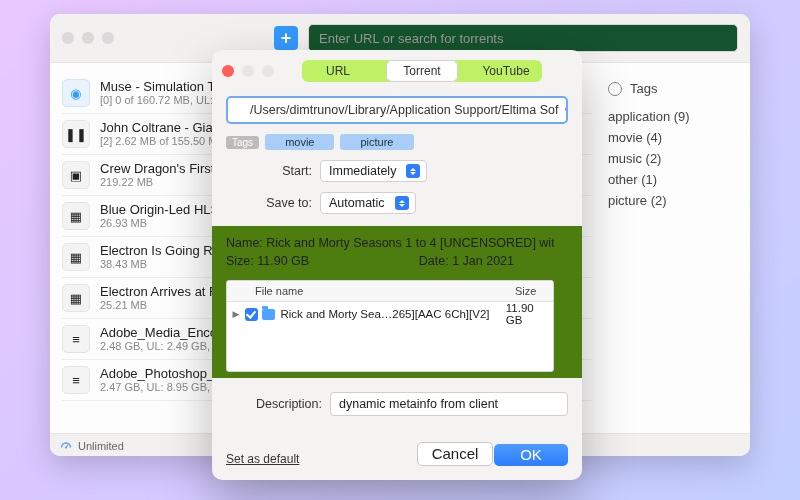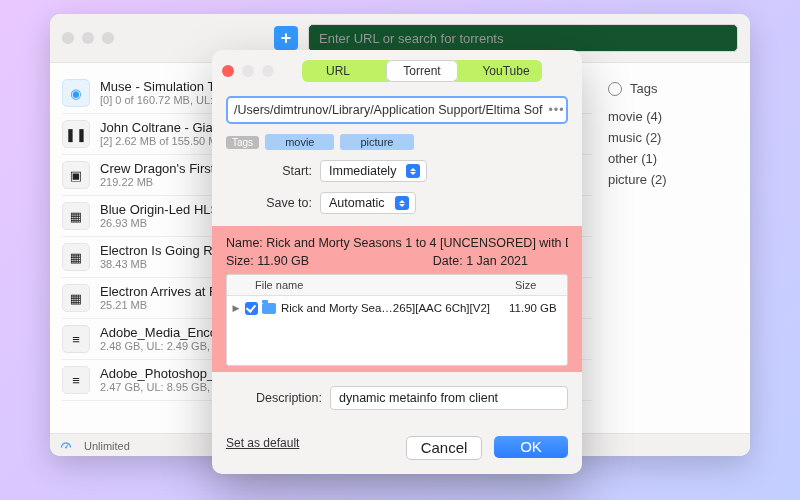--- a/index.html
+++ b/index.html
@@ -46,21 +46,21 @@
   .dl-icon.play { background: #2d9bff1a; color: #2d9bff; border-color: #cfe6ff; }
   .dl-texts { display: flex; flex-direction: column; line-height: 1.2; overflow: hidden; }
   .dl-title { color: #222; white-space: nowrap; }
   .dl-sub { color: #888; font-size: 11px; white-space: nowrap; }
   .side { flex: 1; padding: 18px 16px; font-size: 13px; }
   .side-h { display: flex; align-items: center; gap: 8px; color: #444; margin-bottom: 10px; }
   .radio-dot { width: 12px; height: 12px; border: 1.5px solid #888; border-radius: 50%; display: inline-block; }
   .tag-row { color: #444; padding: 3px 0; }
   .statusbar {
     height: 24px; background: #f2f1f0; border-top: 1px solid #e4e4e4;
-    display: flex; align-items: center; gap: 12px; padding: 0 10px;
+    display: flex; align-items: center; gap: 6px; padding: 0 10px;
     font-size: 11px; color: #666;
   }
   .gauge-icon { width: 12px; height: 12px; display: inline-block; position: relative; }
   .gauge-icon svg { display: block; }
 
   
   .dialog {
     position: absolute; left: 212px; top: 50px; width: 370px;
     background: #f4f3f2; border-radius: 10px;
     box-shadow: 0 20px 50px rgba(0,0,0,0.28);
@@ -77,21 +77,21 @@
     height: 22px;
     gap: 12px;
   }
   .seg div {
     width: 72px; text-align: center; line-height: 22px; font-size: 12px; color: #333;
   }
   .seg .active { background: #ffffff; border-radius: 6px; box-shadow: 0 0 0 1px #d0d0d0 inset; }
   .dlg-body { padding: 4px 14px 12px 14px; }
   .path-box {
     background: #fff; border: 2px solid #6ea8ff; border-radius: 5px;
-    height: 24px; display: flex; align-items: center; padding: 0 6px;
+    height: 24px; display: flex; align-items: center; padding: 0 22px;
     color: #333; white-space: nowrap; overflow: hidden;
   }
   .path-dots { margin-left: auto; color: #888; padding-left: 6px; letter-spacing: 1px; }
   .tags-row { display: flex; align-items: center; gap: 6px; margin-top: 10px; }
   .tag-badge { background: #bbb; color: #fff; font-size: 10px; padding: 1px 6px; border-radius: 3px; }
   .tag-chip { background: #a8cdf7; color: #234; font-size: 11px; padding: 2px 20px; border-radius: 3px; }
   .form-row { display: flex; align-items: center; margin-top: 10px; }
   .form-lbl { width: 86px; text-align: right; color: #333; padding-right: 8px; }
   .select {
     background: #fff; border: 1px solid #d0d0d0; border-radius: 4px;
@@ -101,25 +101,25 @@
   .sel-caret {
     width: 14px; height: 14px; background: #2d7dff; border-radius: 3px;
     display: flex; flex-direction: column; align-items: center; justify-content: center;
     margin-left: 4px;
   }
   .sel-caret::before, .sel-caret::after {
     content: ""; width: 0; height: 0; border-left: 3px solid transparent; border-right: 3px solid transparent;
   }
   .sel-caret::before { border-bottom: 3px solid #fff; margin-bottom: 1px; }
   .sel-caret::after { border-top: 3px solid #fff; }
-  .meta { background: #fca5a5; margin: 12px -14px 0 -14px; padding: 10px 14px 6px 14px; }
+  .meta { background: #4d7c0f; margin: 12px -14px 0 -14px; padding: 10px 28px 6px 14px; }
   .meta-row { display: flex; margin-bottom: 4px; color: #222; }
   .file-table {
     background: #fff; border: 1px solid #d6d6d6; border-radius: 3px;
-    height: 90px; margin-top: 6px; overflow: hidden;
+    height: 90px; margin-top: 12px; overflow: hidden;
   }
   .ft-head {
     display: flex; background: #f7f7f7; border-bottom: 1px solid #e1e1e1;
     font-size: 11px; color: #444; height: 20px; align-items: center;
   }
   .ft-head .c1 { width: 260px; padding-left: 28px; }
   .ft-head .c2 { flex: 1; }
   .ft-row { display: flex; align-items: center; height: 24px; font-size: 11.5px; }
   .disclosure { width: 18px; text-align: center; color: #777; font-size: 9px; }
   .chk { width: 13px; height: 13px; background: #2d7dff; border-radius: 3px; position: relative; margin-right: 4px; }
@@ -127,21 +127,21 @@
   .folder-ic { width: 14px; height: 11px; background: #4da3ff; border-radius: 2px; margin-right: 5px; position: relative; }
   .folder-ic::before { content: ""; position: absolute; top: -3px; left: 0; width: 6px; height: 3px; background: #4da3ff; border-radius: 1px 1px 0 0; }
   .ft-row .fname { width: 228px; white-space: nowrap; overflow: hidden; }
   .desc-row { display: flex; align-items: center; margin-top: 14px; }
   .desc-lbl { width: 96px; text-align: right; color: #333; padding-right: 8px; }
   .desc-input {
     flex: 1; background: #fff; border: 1px solid #d0d0d0; border-radius: 4px;
     height: 22px; line-height: 22px; padding: 0 8px; color: #222;
   }
   .dlg-foot {
-    display: flex; align-items: flex-start; padding: 14px; gap: 12px;
+    display: flex; align-items: flex-end; padding: 14px; gap: 1px;
   }
   .link { color: #333; text-decoration: underline; font-size: 12px; }
   .spacer { flex: 1; }
   .btn {
     min-width: 74px; height: 22px; border-radius: 5px; text-align: center;
     line-height: 22px; font-size: 15px;
     background: #fff; border: 1px solid #c8c8c8;
   }
   .btn.primary {
     background: linear-gradient(#4d9bff, #2d7dff); color: #fff; border: none;
@@ -226,20 +226,21 @@
             </div>
           </div>
         </div>
     </div>
     <div class="side">
       <div class="side-h">
         <span class="radio-dot"></span>
         <span>Tags</span>
       </div>
       <div>
+          <div class="tag-row">application (9)</div>
           <div class="tag-row">movie (4)</div>
           <div class="tag-row">music (2)</div>
           <div class="tag-row">other (1)</div>
           <div class="tag-row">picture (2)</div>
         </div>
     </div>
   </div>
 
   <div class="statusbar">
     <span class="gauge-icon">

